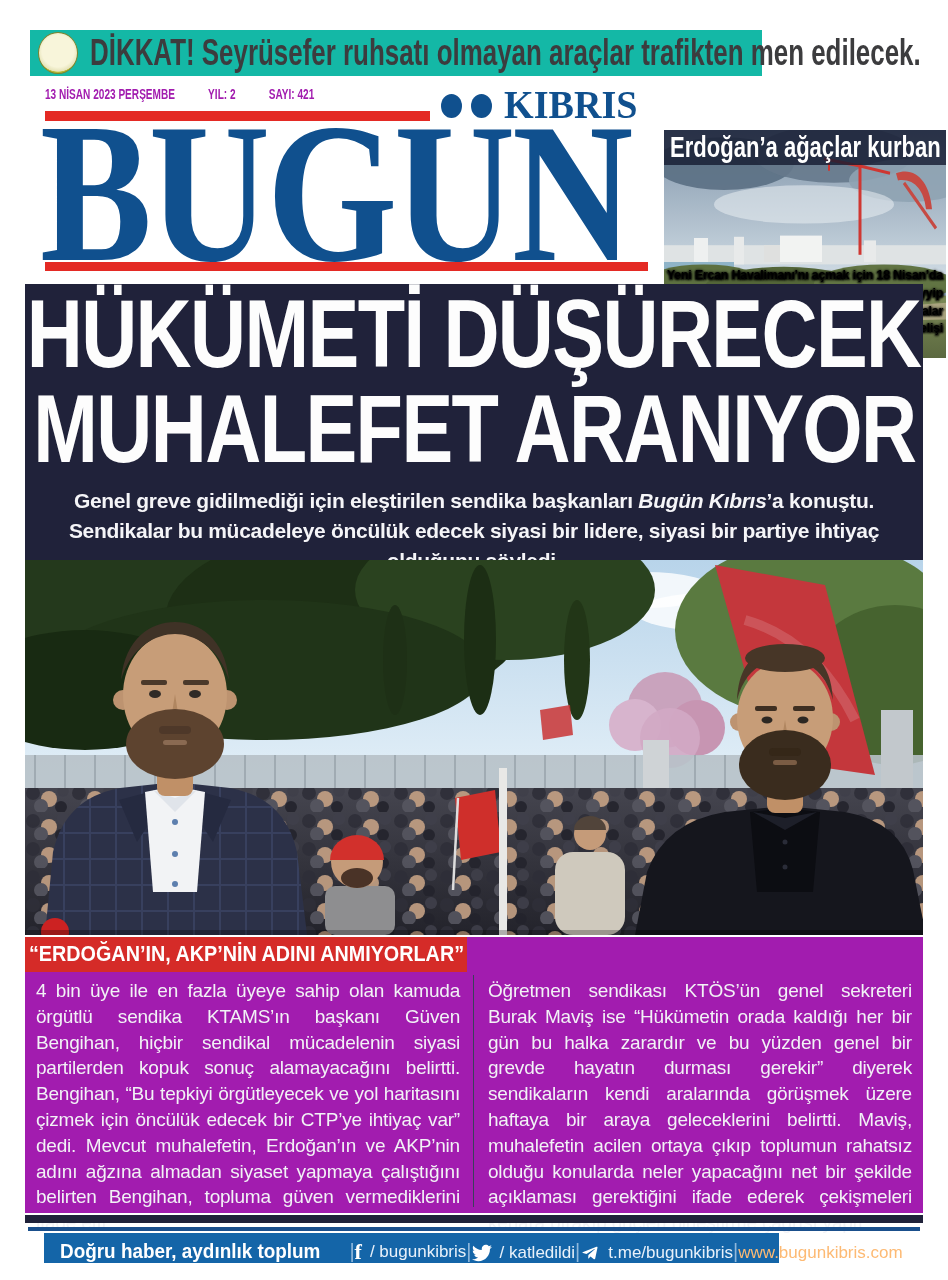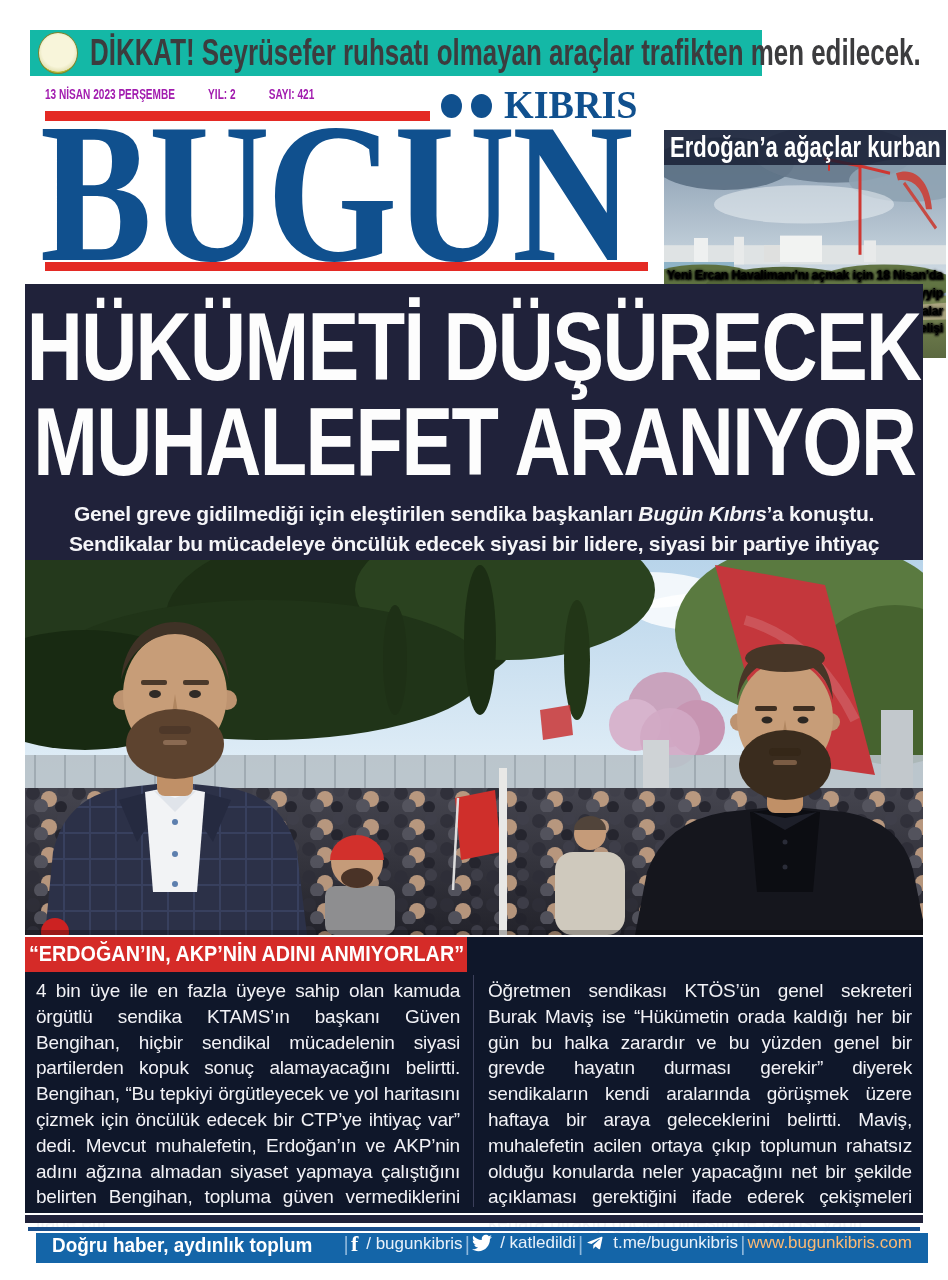--- a/index.html
+++ b/index.html
@@ -38,49 +38,49 @@
   .side-head{position:absolute;left:0;top:0;right:0;height:35px;background:rgba(22,28,50,0.82);
              display:flex;align-items:center;padding-left:6px;}
   .side-head span{color:#fff;font-weight:bold;font-size:29px;white-space:nowrap;
                   transform:scaleX(0.76);transform-origin:left center;}
   .side-caption{position:absolute;left:3px;right:3px;bottom:2px;color:#000000;font-weight:bold;
                 font-size:12.3px;line-height:1.45;text-align:justify;letter-spacing:-0.2px;
                 text-shadow:0 0 3px #000,1px 1px 2px #000,-1px 1px 2px #000;}
 
   
   .lead-box{left:25px;top:284px;width:898px;height:276px;background:#20223a;
-            display:flex;flex-direction:column;align-items:center;padding-top:15px;box-sizing:border-box;}
+            display:flex;flex-direction:column;align-items:center;padding-top:2px;box-sizing:border-box;}
   .lead-line{color:#fdfdfd;font-weight:bold;font-size:97px;line-height:0.98;white-space:nowrap;
              letter-spacing:-2px;display:inline-block;transform:scaleX(0.8);transform-origin:center top;}
   .subhead{margin-top:10px;width:890px;text-align:center;color:#f5f5f8;font-weight:bold;
            font-size:21px;line-height:30px;letter-spacing:-0.3px;}
   .subhead .brand{font-style:italic;}
 
   
   .main-photo{left:25px;top:560px;width:898px;height:375px;overflow:hidden;background:#3a4a38;}
   .main-photo svg{position:absolute;left:0;top:0;width:100%;height:100%;}
 
   
-  .articles{left:25px;top:937px;width:898px;height:276px;background:#0f172a;}
+  .articles{left:25px;top:937px;width:898px;height:276px;background:#a21caf;}
   .bar{position:absolute;top:0;height:35px;background:#d52b28;display:flex;align-items:center;justify-content:center;}
   .bar span{color:#fff;font-weight:bold;font-size:21.5px;white-space:nowrap;
             transform:scaleX(0.92);transform-origin:center center;}
   .bar-left{left:0;width:442px;}
   .bar-right{left:454px;width:444px;}
   .col{position:absolute;top:41px;width:424px;color:#f2f2f6;font-size:19px;line-height:25.8px;
        text-align:justify;letter-spacing:-0.2px;}
   .col-left{left:11px;}
   .col-right{left:463px;}
   .col-divider{position:absolute;left:448px;top:38px;width:1px;height:232px;background:#3b3f5a;}
 
   
   .navy-strip{left:25px;top:1215px;width:898px;height:8px;background:#20223a;}
   .thin-rule{left:28px;top:1227px;width:892px;height:4px;background:#1a4f8c;}
-  .footer{left:36px;top:1233px;width:892px;height:30px;background:#1465a8;display:flex;
-          align-items:flex-start;padding:0 16px;box-sizing:border-box;justify-content:space-between;}
+  .footer{left:44px;top:1233px;width:735px;height:30px;background:#1465a8;display:flex;
+          align-items:flex-end;padding:0 16px;box-sizing:border-box;justify-content:space-between;}
   .slogan{color:#fff;font-weight:bold;font-size:21px;white-space:nowrap;
           transform:scaleX(0.9);transform-origin:left center;}
   .fsep{color:#8fb8dc;font-size:20px;font-weight:normal;}
   .fgroup{display:flex;align-items:center;gap:8px;color:#e8f1fa;font-size:17px;white-space:nowrap;}
   .fb-f{font-weight:bold;font-size:22px;color:#fff;font-family:"Liberation Serif",serif;line-height:1;}
   .ficon{width:20px;height:20px;display:block;}
   .website{color:#fdba74;font-size:17px;white-space:nowrap;}
 </style>
 </head>
 <body>

